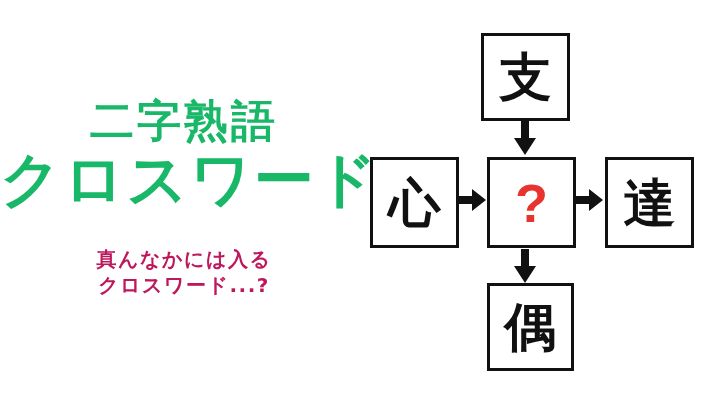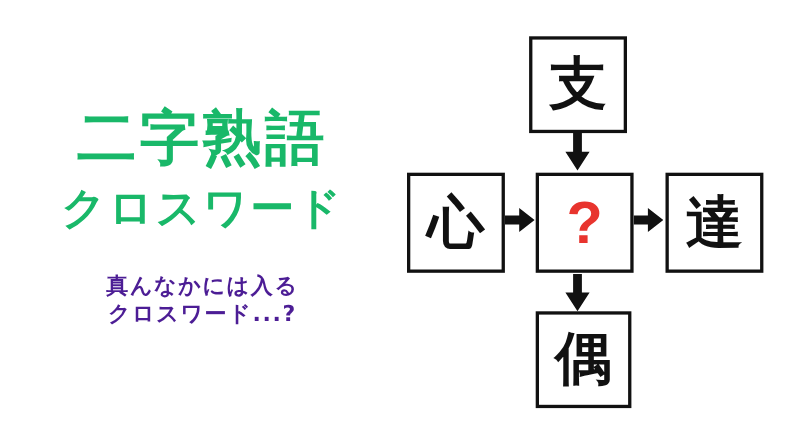--- a/index.html
+++ b/index.html
@@ -33,38 +33,38 @@
     top: 98px;
     width: 368px;
     text-align: center;
     color: #19b869;
     font-weight: 700;
     letter-spacing: 1px;
     line-height: 1.03;
     white-space: nowrap;
   }
   .title-line1 {
-    font-size: 54px;
+    font-size: 44px;
     letter-spacing: 3px;
     display: block;
   }
   .title-line2 {
-    font-size: 40px;
+    font-size: 60px;
     letter-spacing: 2px;
     display: block;
-    margin-top: 16px;
+    margin-top: 6px;
     text-align: center;
   }
   .subtitle-block {
     position: absolute;
     left: 0;
     top: 247px;
     width: 368px;
     text-align: center;
-    color: #4c1d95;
+    color: #be185d;
     font-weight: 700;
     font-size: 20px;
     line-height: 1.28;
     letter-spacing: 1.5px;
     white-space: nowrap;
   }
   .subtitle-line { display: block; }
 
   
   .diagram {

